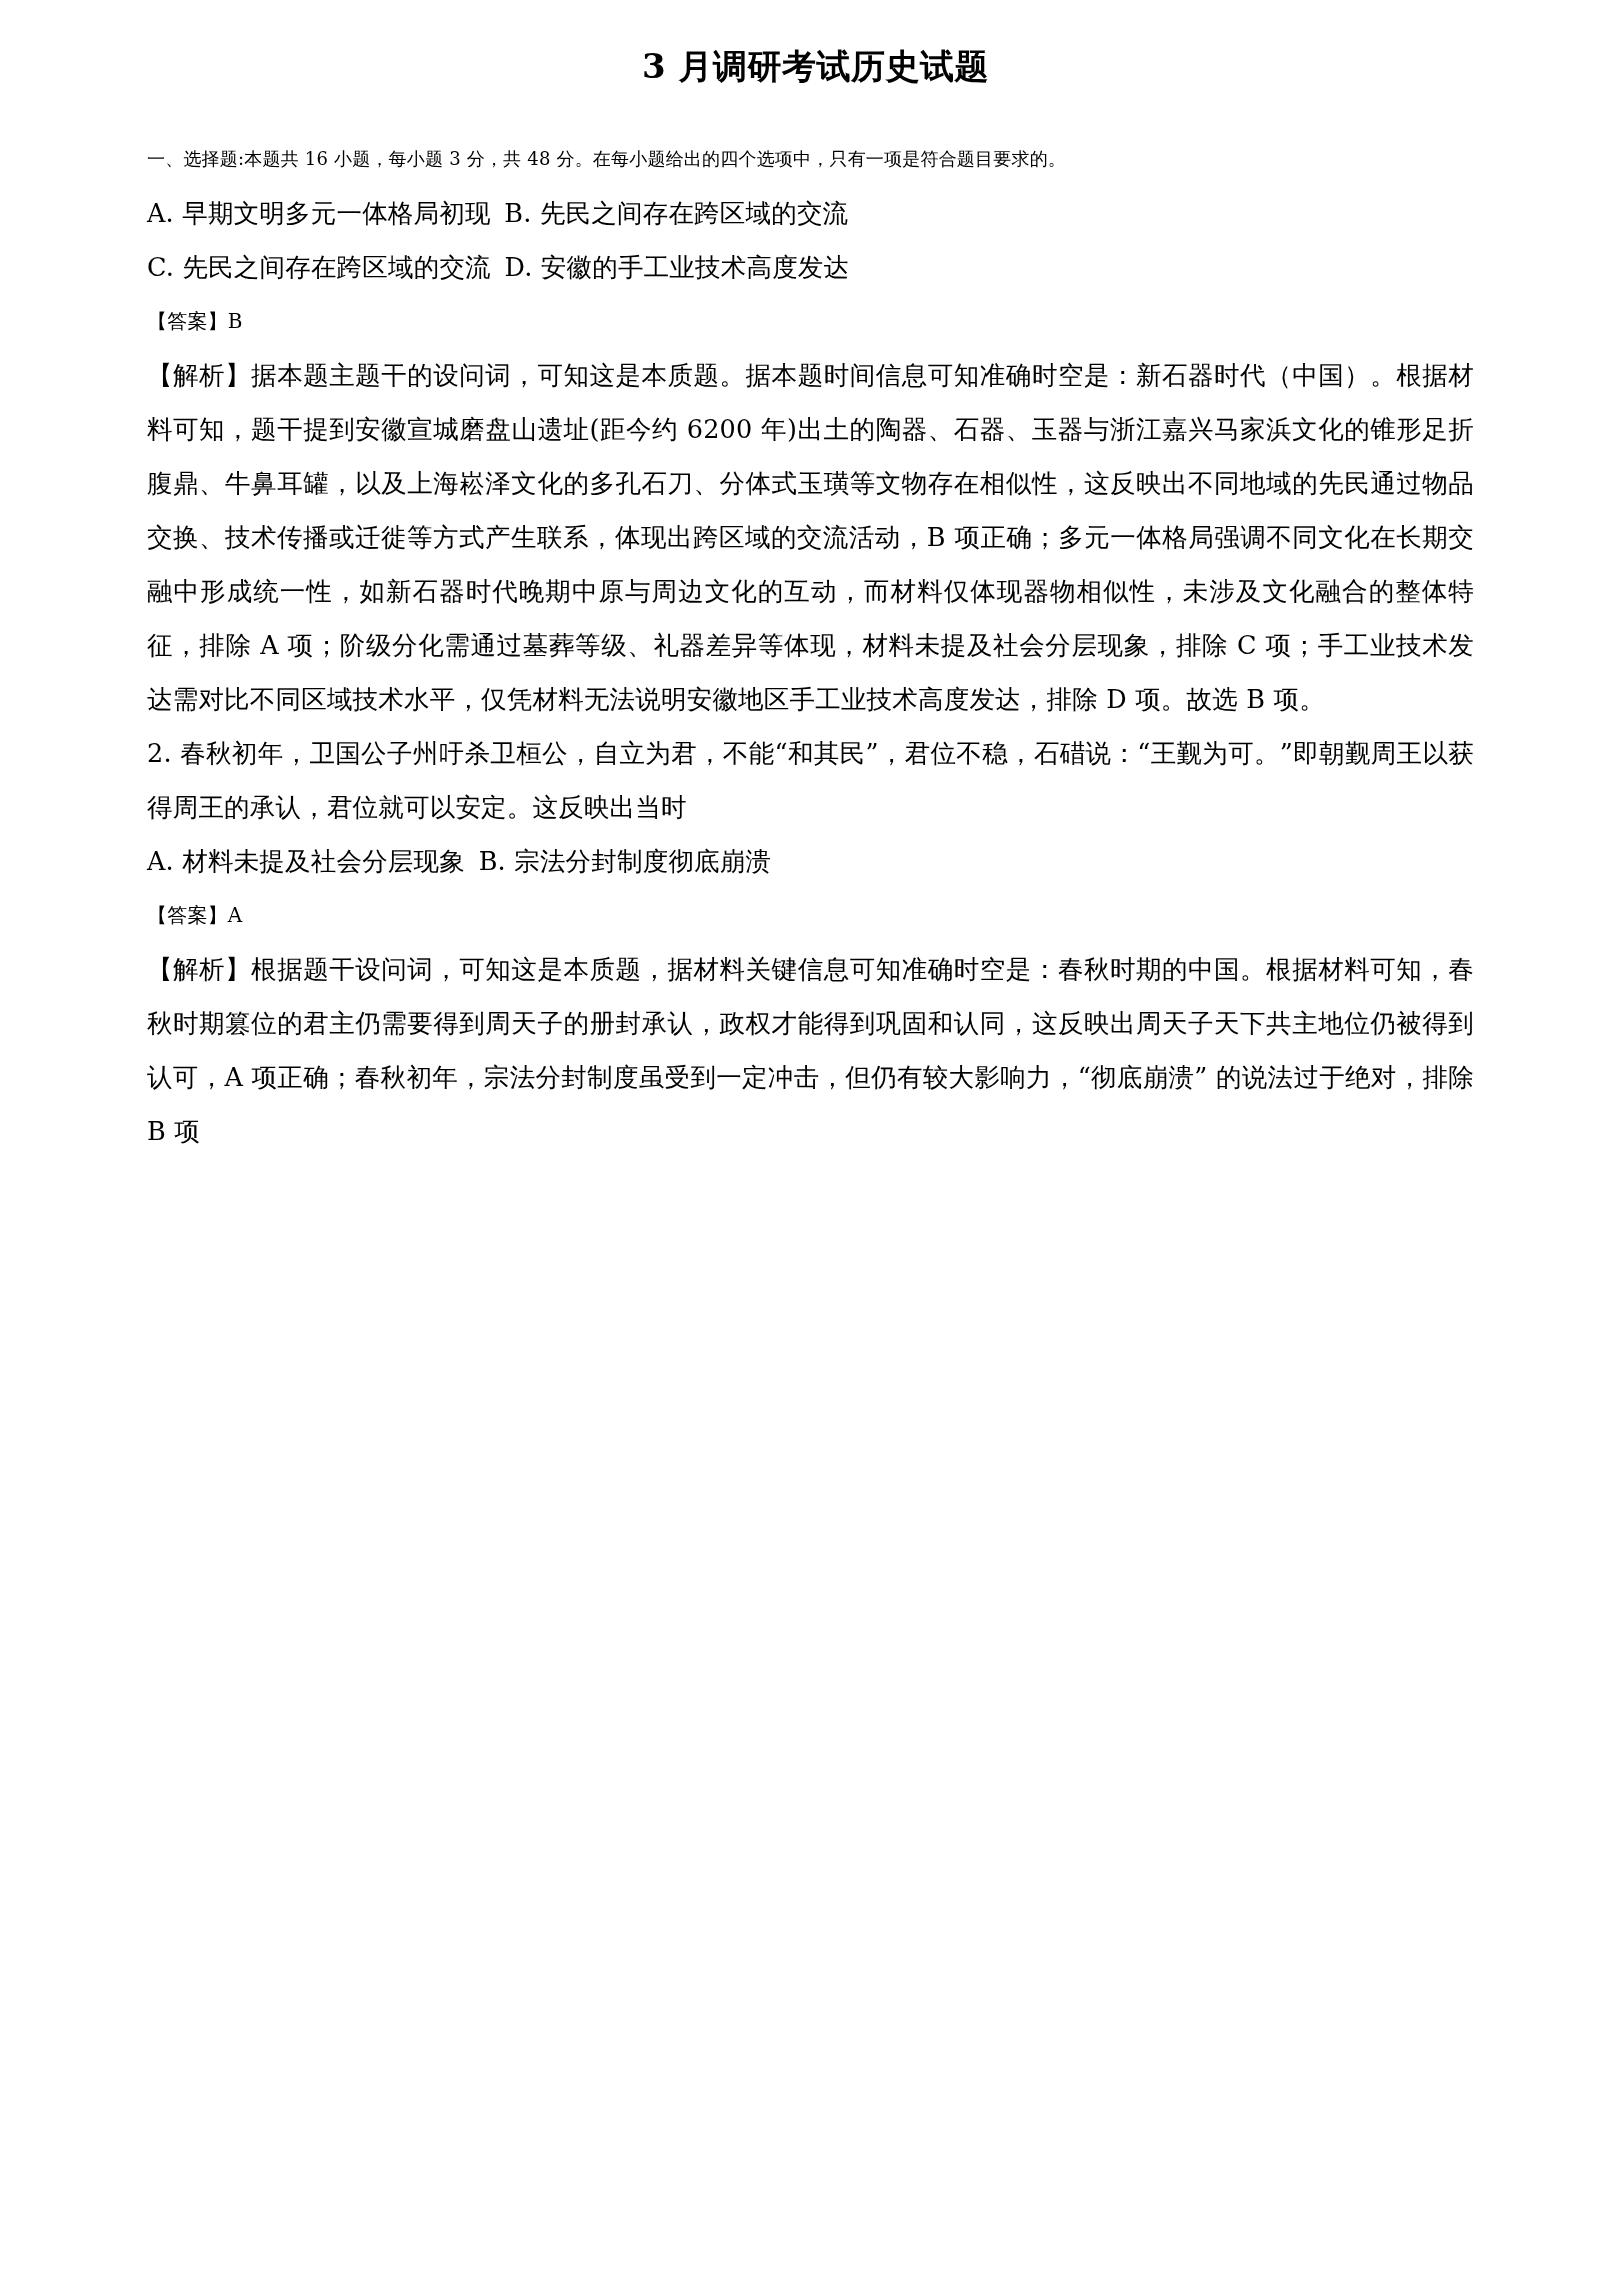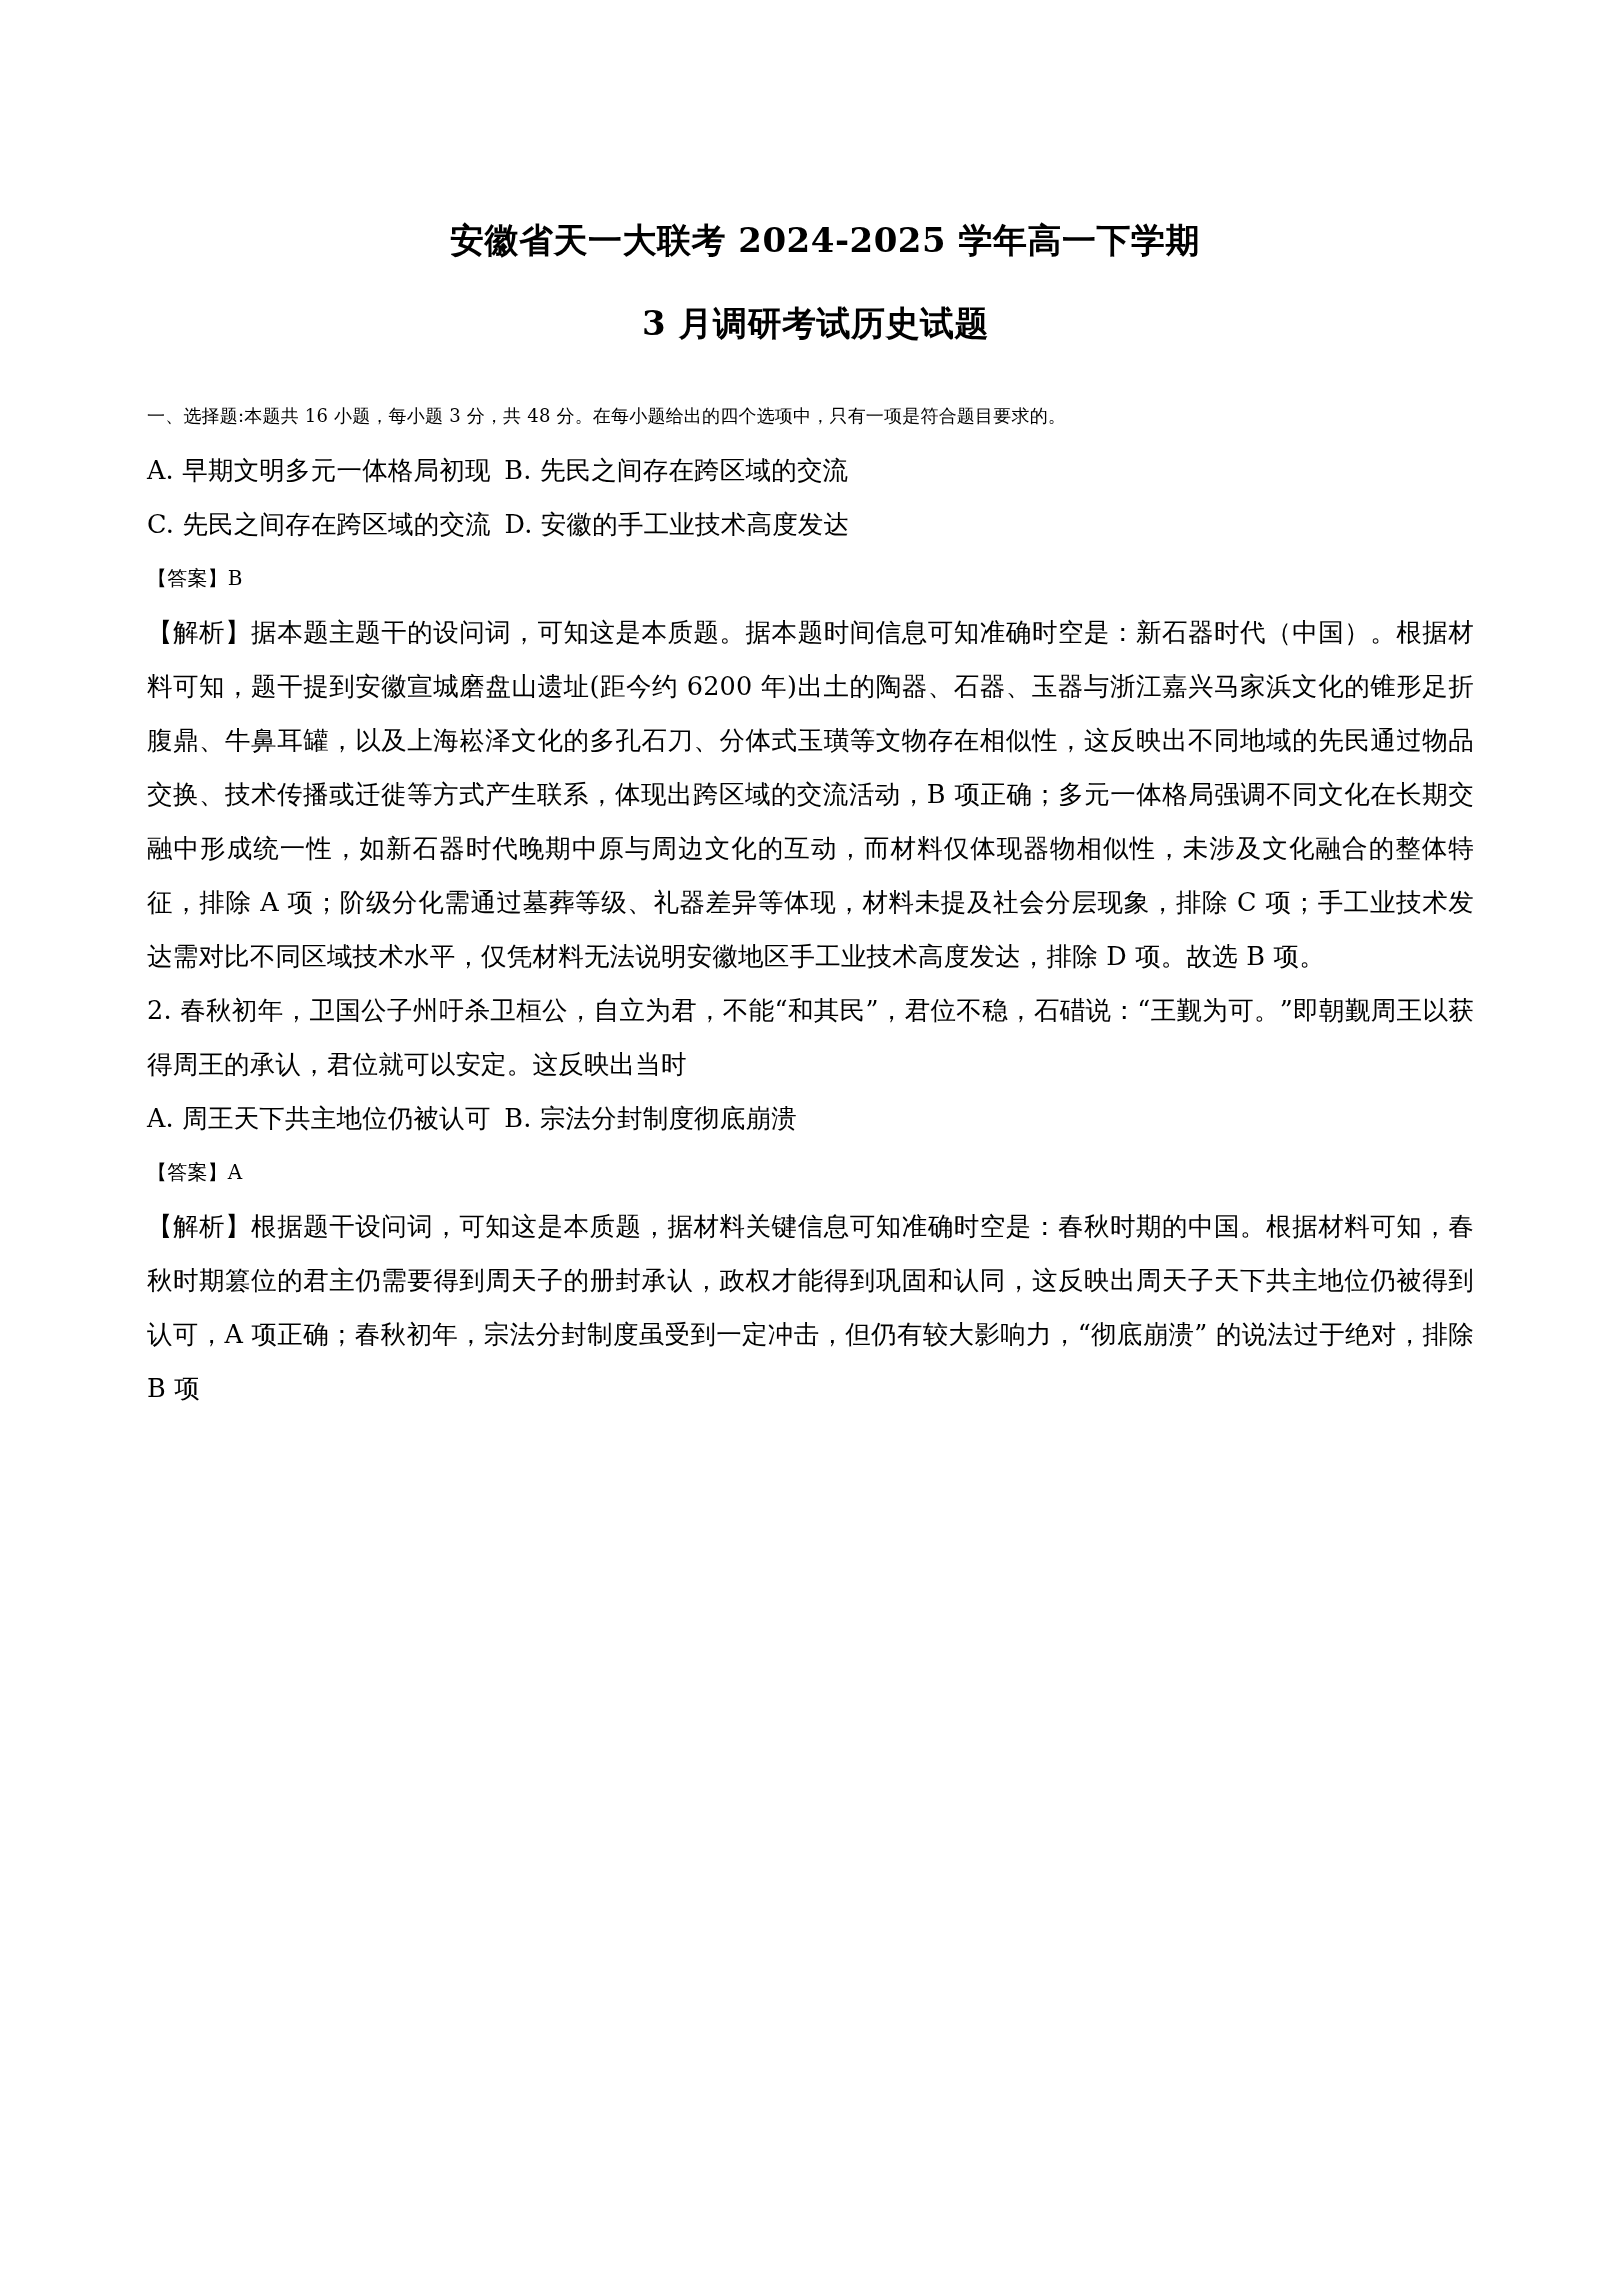--- a/index.html
+++ b/index.html
@@ -77,21 +77,20 @@
   }
   .block {
     margin: 0;
   }
 </style>
 </head>
 <body>
 
 <div class="page">
 
-  <div class="doc-title title-line-1">安徽省天一大联考 2024-2025 学年高一下学期</div>
   <div class="doc-title title-line-2">3 月调研考试历史试题</div>
 
   <div class="instructions">一、选择题:本题共 16 小题，每小题 3 分，共 48 分。在每小题给出的四个选项中，只有一项是符合题目要求的。</div>
 
   <div class="block">
     <div class="options-row">
       <span>A. 早期文明多元一体格局初现</span><span class="opt-gap"></span><span>B. 先民之间存在跨区域的交流</span>
     </div>
     <div class="options-row">
       <span>C. 先民之间存在跨区域的交流</span><span class="opt-gap"></span><span>D. 安徽的手工业技术高度发达</span>
@@ -100,21 +99,21 @@
       <span>【答案】</span><span>B</span>
     </div>
     <div class="analysis">
       <span>【解析】</span><span>据本题主题干的设问词，可知这是本质题。据本题时间信息可知准确时空是：新石器时代（中国）。根据材料可知，题干提到安徽宣城磨盘山遗址(距今约 6200 年)出土的陶器、石器、玉器与浙江嘉兴马家浜文化的锥形足折腹鼎、牛鼻耳罐，以及上海崧泽文化的多孔石刀、分体式玉璜等文物存在相似性，这反映出不同地域的先民通过物品交换、技术传播或迁徙等方式产生联系，体现出跨区域的交流活动，B 项正确；多元一体格局强调不同文化在长期交融中形成统一性，如新石器时代晚期中原与周边文化的互动，而材料仅体现器物相似性，未涉及文化融合的整体特征，排除 A 项；阶级分化需通过墓葬等级、礼器差异等体现，材料未提及社会分层现象，排除 C 项；手工业技术发达需对比不同区域技术水平，仅凭材料无法说明安徽地区手工业技术高度发达，排除 D 项。故选 B 项。</span>
     </div>
   </div>
 
   <div class="block">
     <div class="qtext">2. 春秋初年，卫国公子州吁杀卫桓公，自立为君，不能“和其民”，君位不稳，石碏说：“王觐为可。”即朝觐周王以获得周王的承认，君位就可以安定。这反映出当时</div>
     <div class="options-row">
-      <span>A. 周王天下共主地位仍被认可</span><span class="opt-gap"></span><span>B. 宗法分封制度彻底崩溃</span>
+      <span>A. 材料未提及社会分层现象</span><span class="opt-gap"></span><span>B. 宗法分封制度彻底崩溃</span>
     </div>
     <div class="answer-line">
       <span>【答案】</span><span>A</span>
     </div>
     <div class="analysis">
       <span>【解析】</span><span>根据题干设问词，可知这是本质题，据材料关键信息可知准确时空是：春秋时期的中国。根据材料可知，春秋时期篡位的君主仍需要得到周天子的册封承认，政权才能得到巩固和认同，这反映出周天子天下共主地位仍被得到认可，A 项正确；春秋初年，宗法分封制度虽受到一定冲击，但仍有较大影响力，“彻底崩溃” 的说法过于绝对，排除 B 项</span>
     </div>
   </div>
 
 </div>

